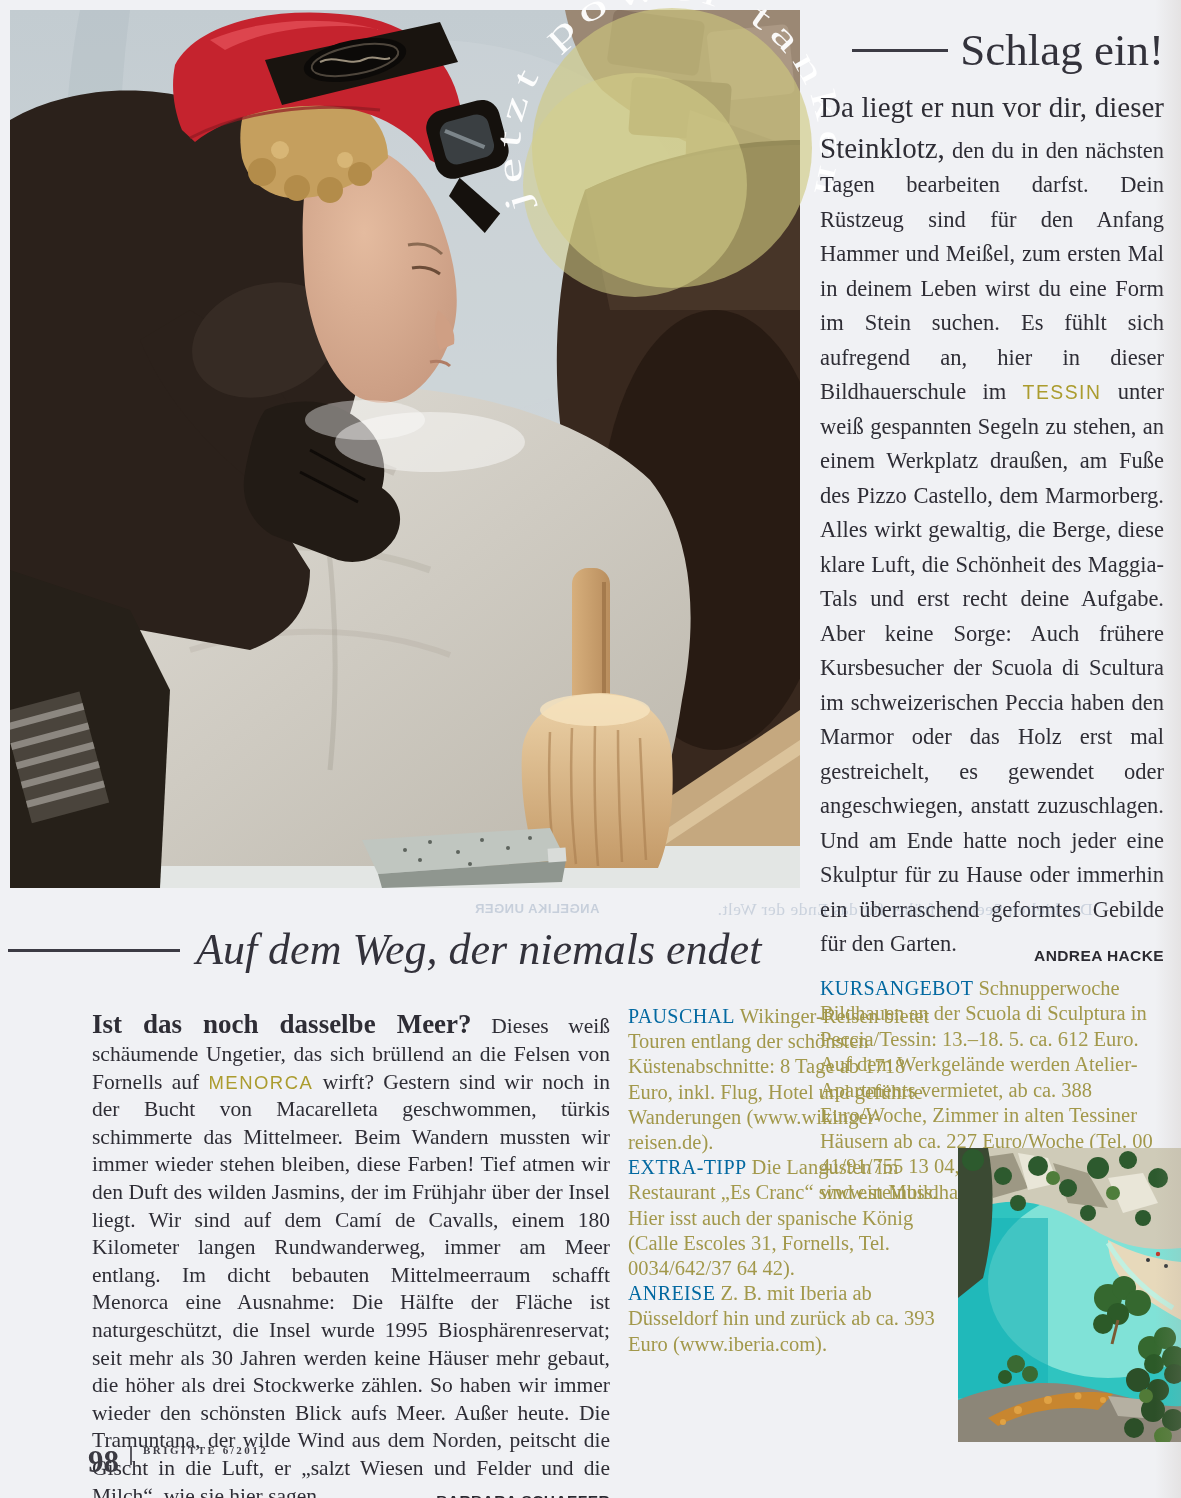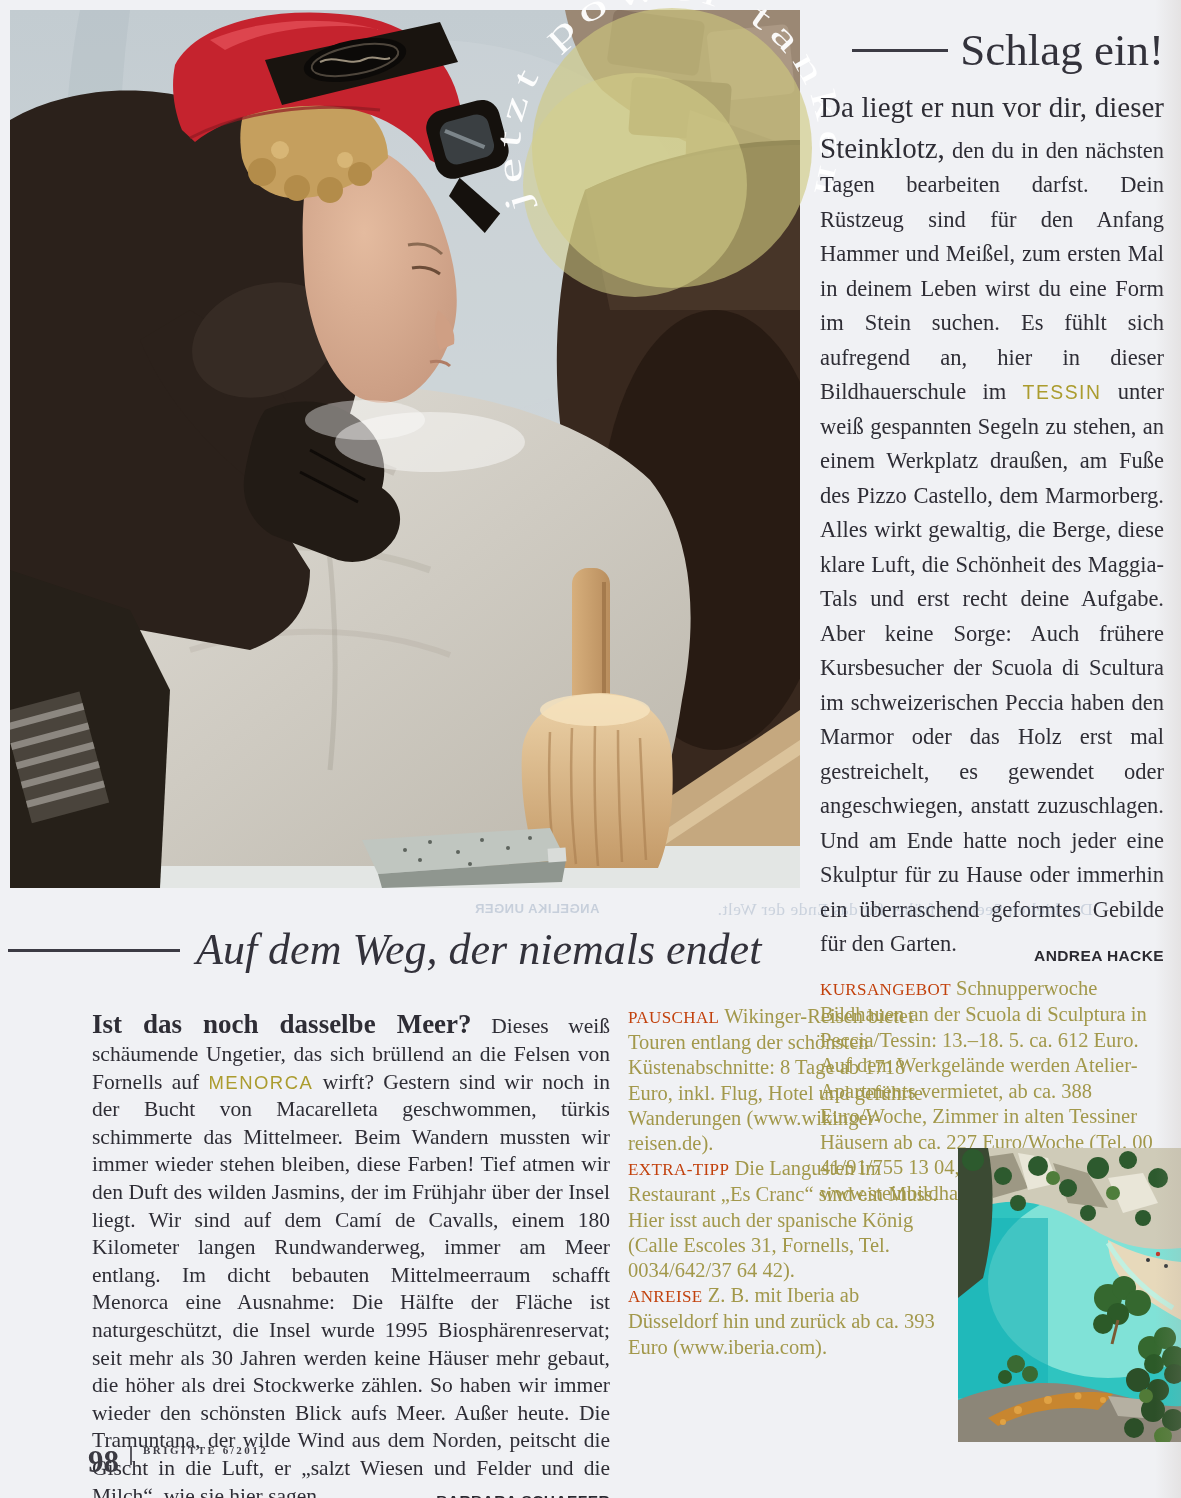--- a/index.html
+++ b/index.html
@@ -24,21 +24,21 @@
   .dash{height:3px;background:#3c3b44;}
   .dash-schlag{width:96px;}
   .h-schlag{font-size:45px;line-height:1;color:#33323b;font-weight:400;white-space:nowrap;}
   .body-top{margin:14px 0 0 0;font-size:22.5px;line-height:34.5px;text-align:justify;color:#2e2d35;}
   .lead-big{font-size:29px;line-height:40px;}
   .hl{font-family:"Liberation Sans","DejaVu Sans",sans-serif;font-weight:normal;color:#ab9c2e;
       letter-spacing:1.5px;font-size:0.86em;}
   .author{float:right;font-family:"Liberation Sans","DejaVu Sans",sans-serif;font-weight:bold;
       font-size:15.5px;color:#2b2a31;letter-spacing:.4px;margin-top:12px;}
   .info-p{margin:14px 0 0 0;font-size:20.5px;line-height:25.5px;text-align:left;}
-  .info-label{color:#c2410c;font-size:17px;letter-spacing:.4px;margin-top:28px;}
+  .info-label{color:#0369a1;font-size:20px;letter-spacing:.4px;margin-top:28px;}
   .olive{color:#a2984b;}
 
   
   .ghost{position:absolute;transform:scaleX(-1);color:rgba(115,140,170,.30);pointer-events:none;white-space:nowrap;}
   .ghost-line{left:645px;top:899px;width:520px;font-size:17.5px;text-align:center;letter-spacing:.5px;}
   .ghost-credit{left:452px;top:901px;width:170px;font-family:"Liberation Sans","DejaVu Sans",sans-serif;
       font-weight:bold;font-size:13px;text-align:center;letter-spacing:.5px;color:rgba(115,140,170,.33);}
 
   
   .weg-row{position:absolute;left:8px;top:928px;width:920px;display:flex;align-items:center;gap:16px;}

